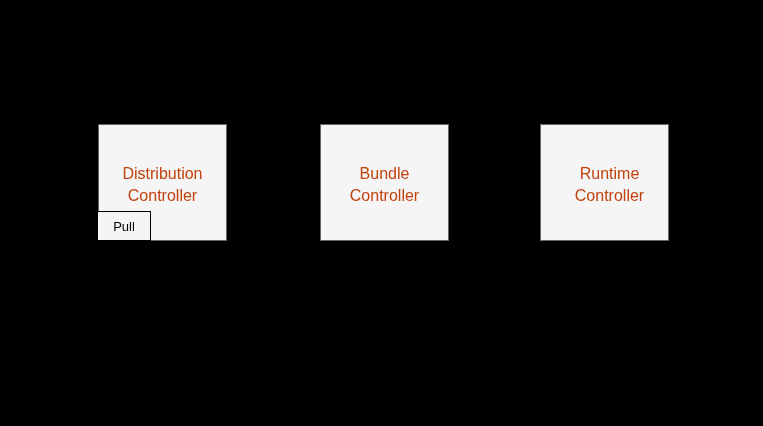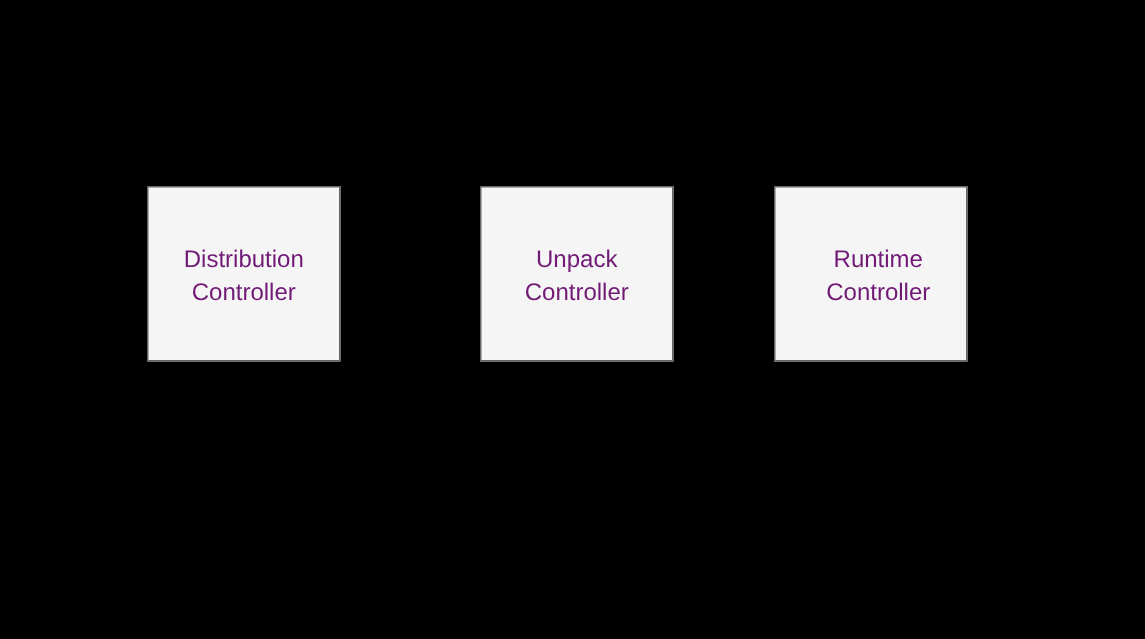--- a/index.html
+++ b/index.html
@@ -26,25 +26,25 @@
     height: 117px;
     box-sizing: border-box;
     background: #f5f5f5;
     border: 1px solid #666666;
     display: flex;
     align-items: center;
     justify-content: center;
   }
   .node-1 { left: 98px; }
   .node-2 { left: 320px; }
-  .node-3 { left: 516px; padding-left: 10px; }
+  .node-3 { left: 540px; padding-left: 10px; }
   .node-label {
     font-size: 16px;
     line-height: 22px;
-    color: #701a75;
+    color: #c2410c;
     text-align: center;
     white-space: pre-line;
     transform: translateY(2px);
   }
   .badge {
     position: absolute;
     left: -2px;
     bottom: -1px;
     height: 30px;
     box-sizing: border-box;
@@ -64,24 +64,27 @@
   }
 </style>
 </head>
 <body>
 
 <div class="canvas">
 
   <div class="node node-1">
     <div class="node-label">Distribution
 Controller</div>
+    <div class="badge badge-pull">
+      <span class="badge-label">Pull</span>
+    </div>
   </div>
 
   <div class="node node-2">
-    <div class="node-label">Unpack
+    <div class="node-label">Bundle
 Controller</div>
   </div>
 
   <div class="node node-3">
     <div class="node-label">Runtime
 Controller</div>
   </div>
 
 </div>
 

